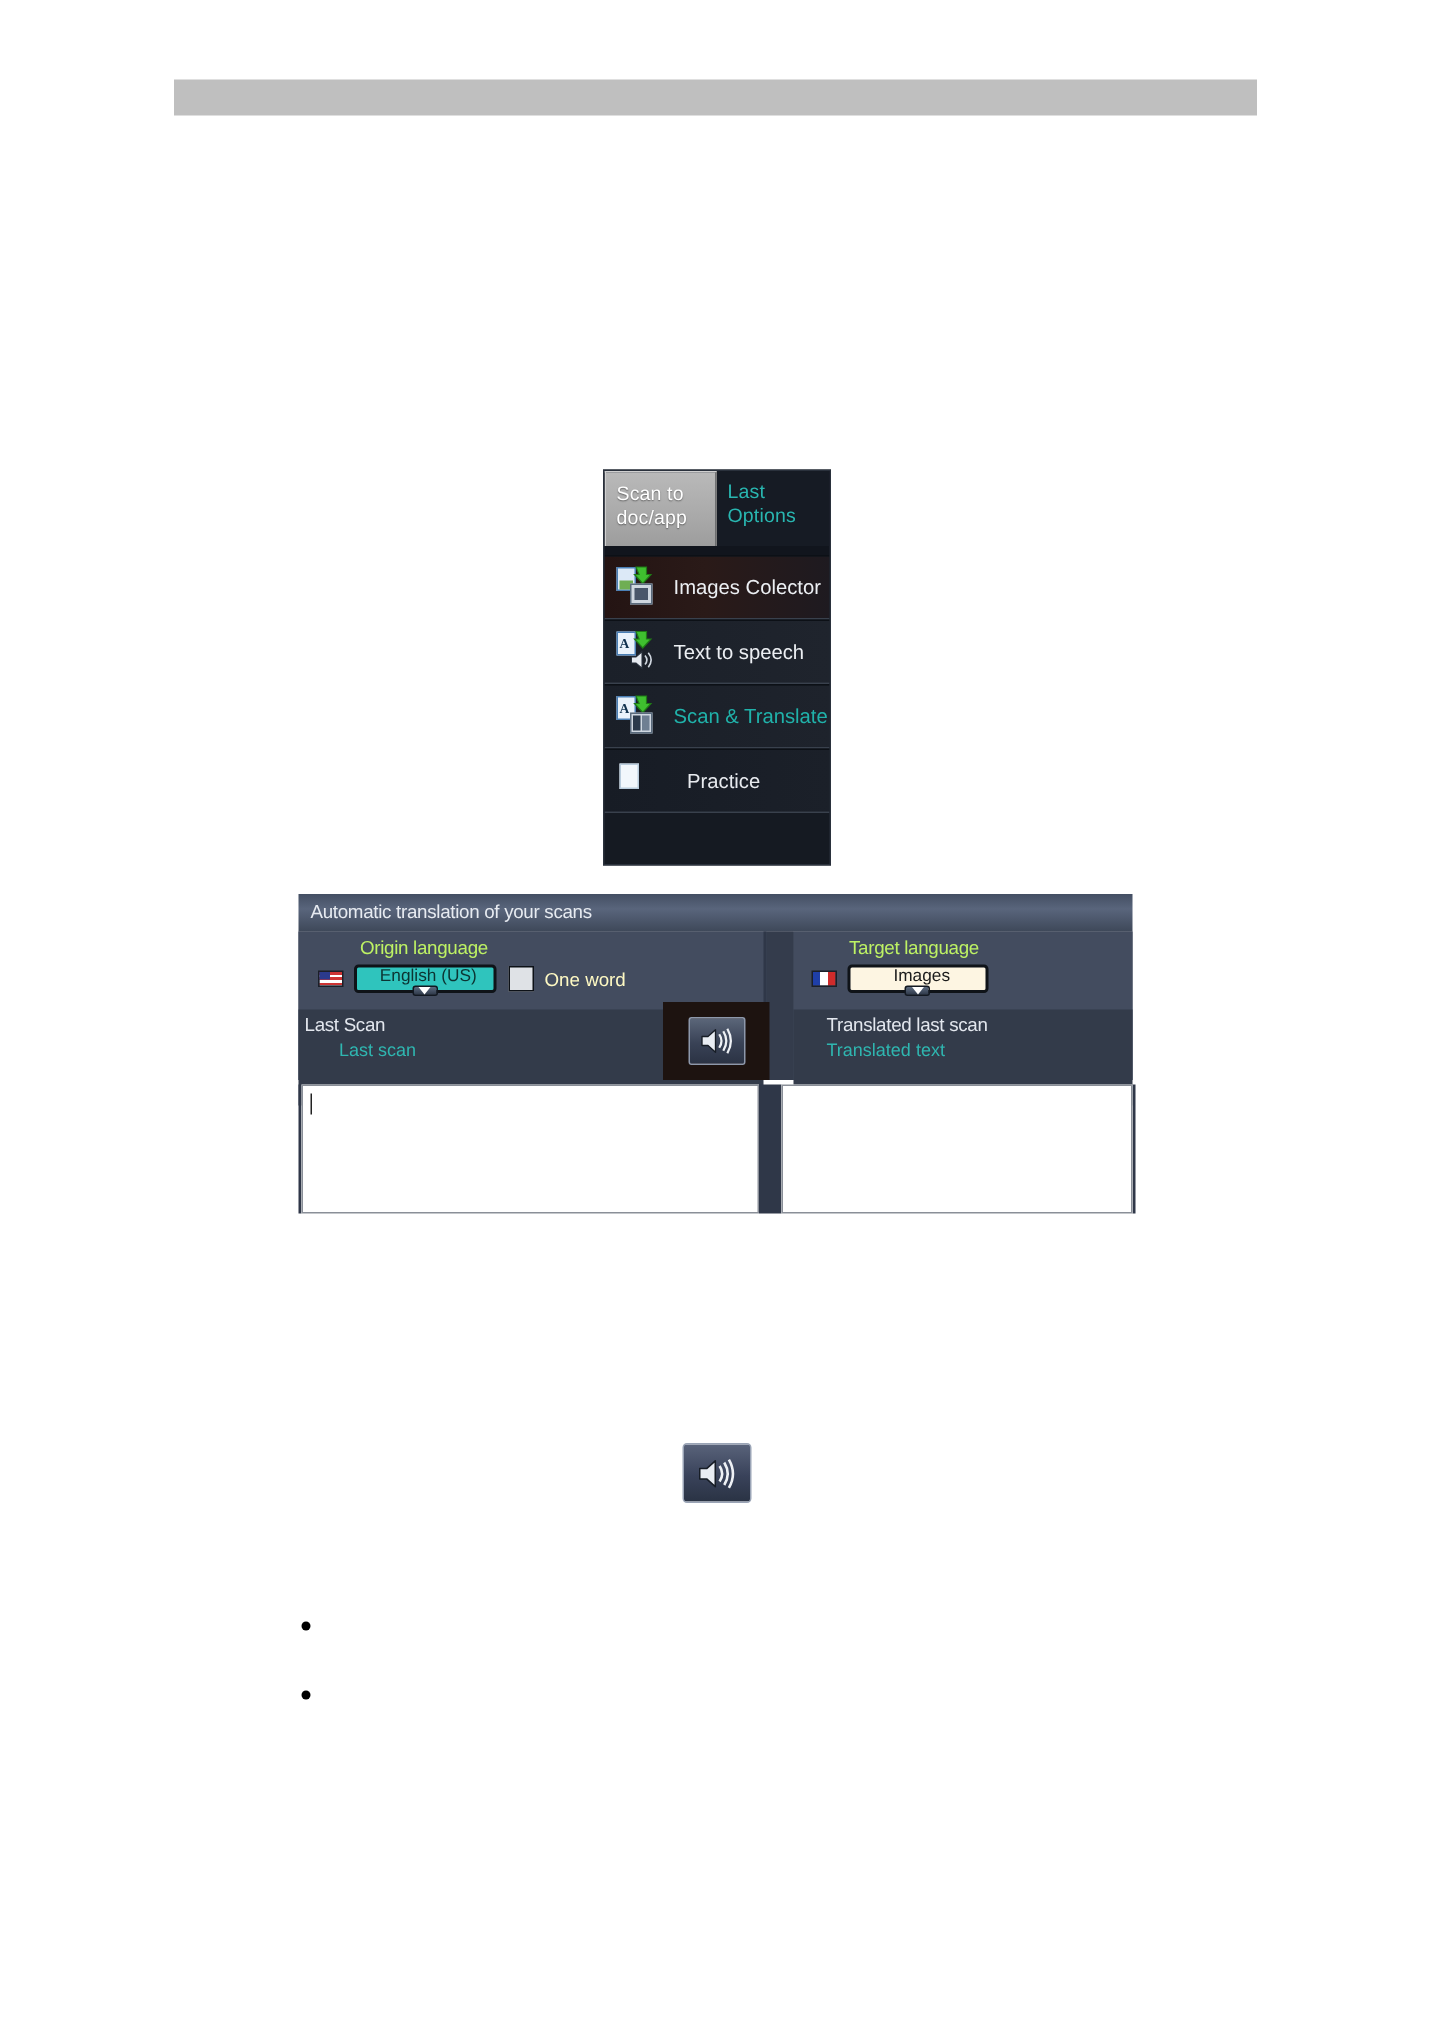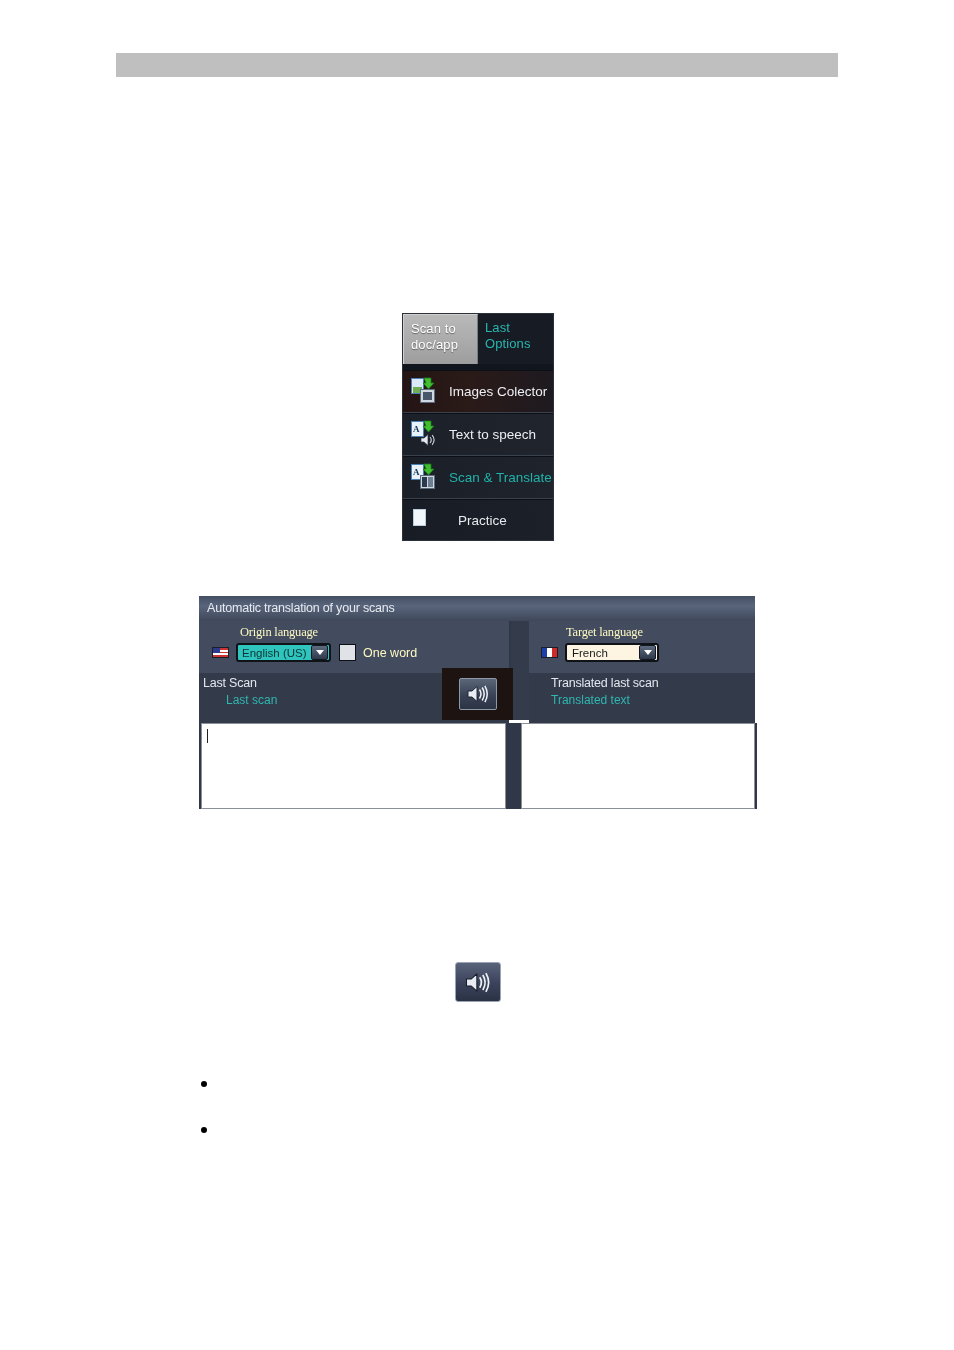--- a/index.html
+++ b/index.html
@@ -24,21 +24,21 @@
     height: 24px;
     background: #bfbfbf;
   }
 
   
   .scan-menu {
     position: absolute;
     left: 402px;
     top: 313px;
     width: 152px;
-    height: 228px;
+    height: 264px;
     background: #151a22;
     border: 1px solid #2a313c;
     box-sizing: border-box;
     overflow: hidden;
   }
   .tabs-row {
     display: flex;
     height: 50px;
     width: 100%;
     background: #141922;
@@ -174,24 +174,23 @@
   }
   .pane-upper { height: 52px; position: relative; }
   .pane-lower {
     height: 64px;
     background: #333b4a;
     position: relative;
   }
   .field-label {
     position: absolute;
     font-size: 12.5px;
-    color: #fef9c3;
+    color: #bef264;
     letter-spacing: -0.2px;
     white-space: nowrap;
-    font-family: Liberation Serif, serif;
   }
   .flag {
     position: absolute;
     width: 17px; height: 11px;
     border: 1px solid #1b1f28;
     box-sizing: border-box;
   }
   .flag-us {
     background:
       linear-gradient(to bottom,
@@ -208,20 +207,21 @@
   }
   .combo {
     position: absolute;
     height: 19px;
     box-sizing: border-box;
     border: 2px solid #0f1318;
     border-radius: 3px;
     display: flex;
     align-items: center;
     font-size: 11.5px;
+    flex-direction: column;
   }
   .combo-origin {
     background: #2fc4bd;
     color: #0b2b2a;
     width: 95px;
   }
   .combo-origin .combo-text {
     padding-left: 4px;
     flex: 1;
     color: #0c3432;
@@ -457,21 +457,21 @@
 
     <div class="pane-gap"></div>
 
     <div class="pane-right">
       <div class="pane-upper">
         <span class="field-label" style="left:37px; top:4px;text-align:right;">Target language</span>
 
         <span class="flag flag-fr" style="left:12px; top:26px;"></span>
 
         <div class="combo combo-target" style="left:36px; top:22px;">
-          <span class="combo-text">French</span>
+          <span class="combo-text">Images</span>
           <span class="combo-arrow">
               <i></i>
             </span>
         </div>
       </div>
 
       <div class="pane-lower">
         <span class="lastscan-title" style="left:22px; top:3px;">Translated last scan</span>
         <span class="lastscan-value" style="left:22px; top:20px;">Translated text</span>
       </div>

